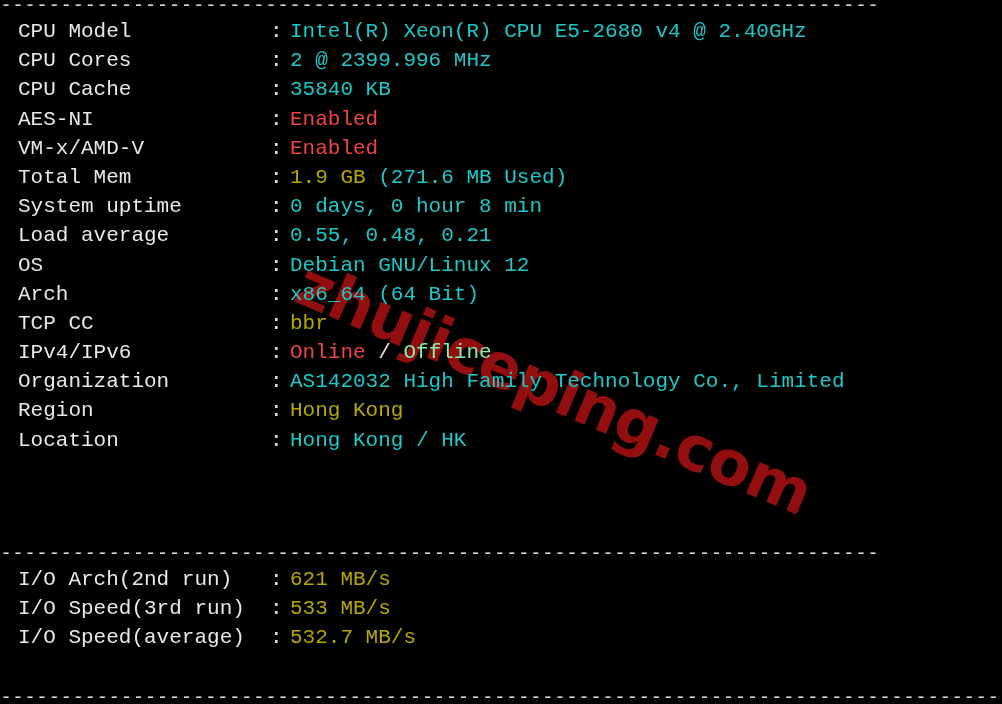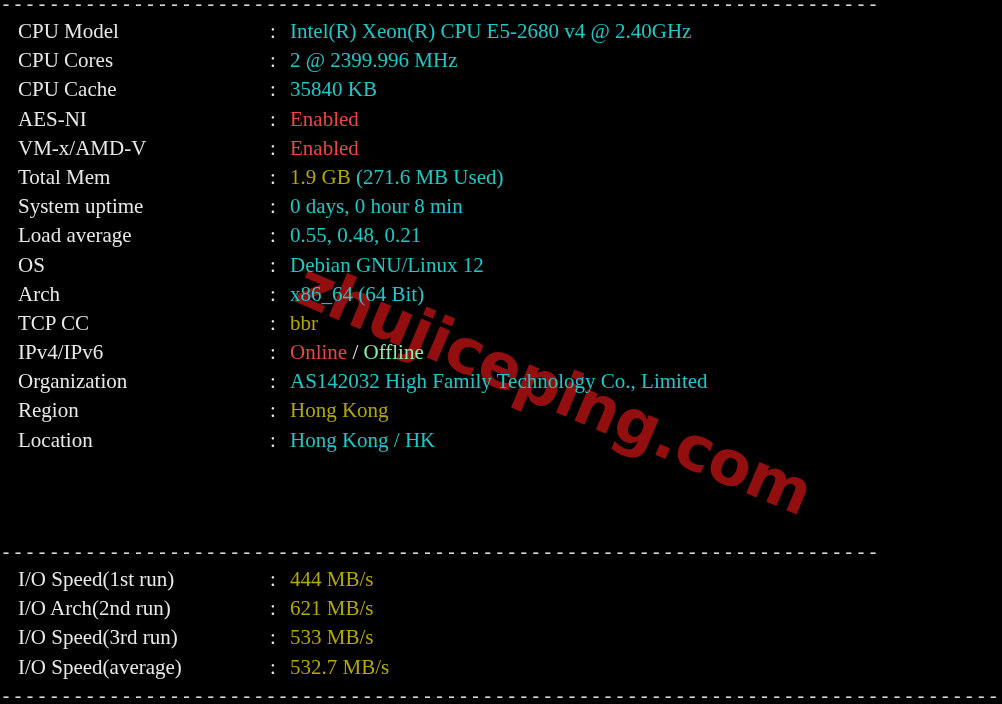--- a/index.html
+++ b/index.html
@@ -70,21 +70,21 @@
     position: absolute;
     left: 18px;
     top: 565px;
   }
 
   .row {
     height: 29.2px;
     line-height: 29.2px;
     font-size: 21px;
     white-space: nowrap;
-    font-family: Liberation Serif, serif;
+    font-family: Liberation Mono, monospace;
   }
 
   .label {
     display: inline-block;
     width: 252px;
     color: #e8e8e8;
   }
   .colon {
     display: inline-block;
     width: 20px;
@@ -172,23 +172,20 @@
       <div class="row">
         <span class="label">Location</span><span class="colon">:</span><span class="c-cyan">Hong Kong / HK</span>
       </div>
 
     </div>
 
     <div class="sep sep-mid">-------------------------------------------------------------------------</div>
 
     <div class="rows rows-io">
 
-      <div class="row">
-        <span class="label">I/O Speed(1st run)</span><span class="colon">:</span><span class="c-yellow">444 MB/s</span>
-      </div>
 
       <div class="row">
         <span class="label">I/O Arch(2nd run)</span><span class="colon">:</span><span class="c-yellow">621 MB/s</span>
       </div>
 
       <div class="row">
         <span class="label">I/O Speed(3rd run)</span><span class="colon">:</span><span class="c-yellow">533 MB/s</span>
       </div>
 
       <div class="row">

